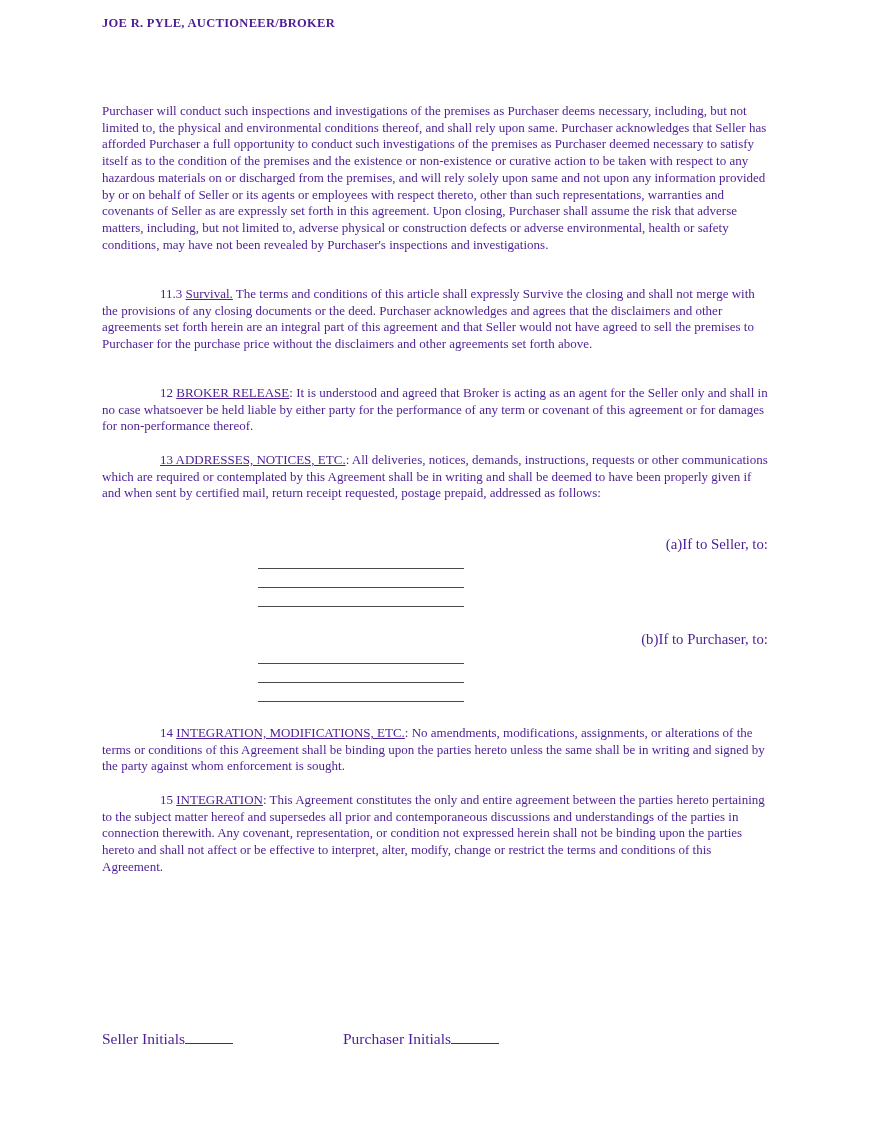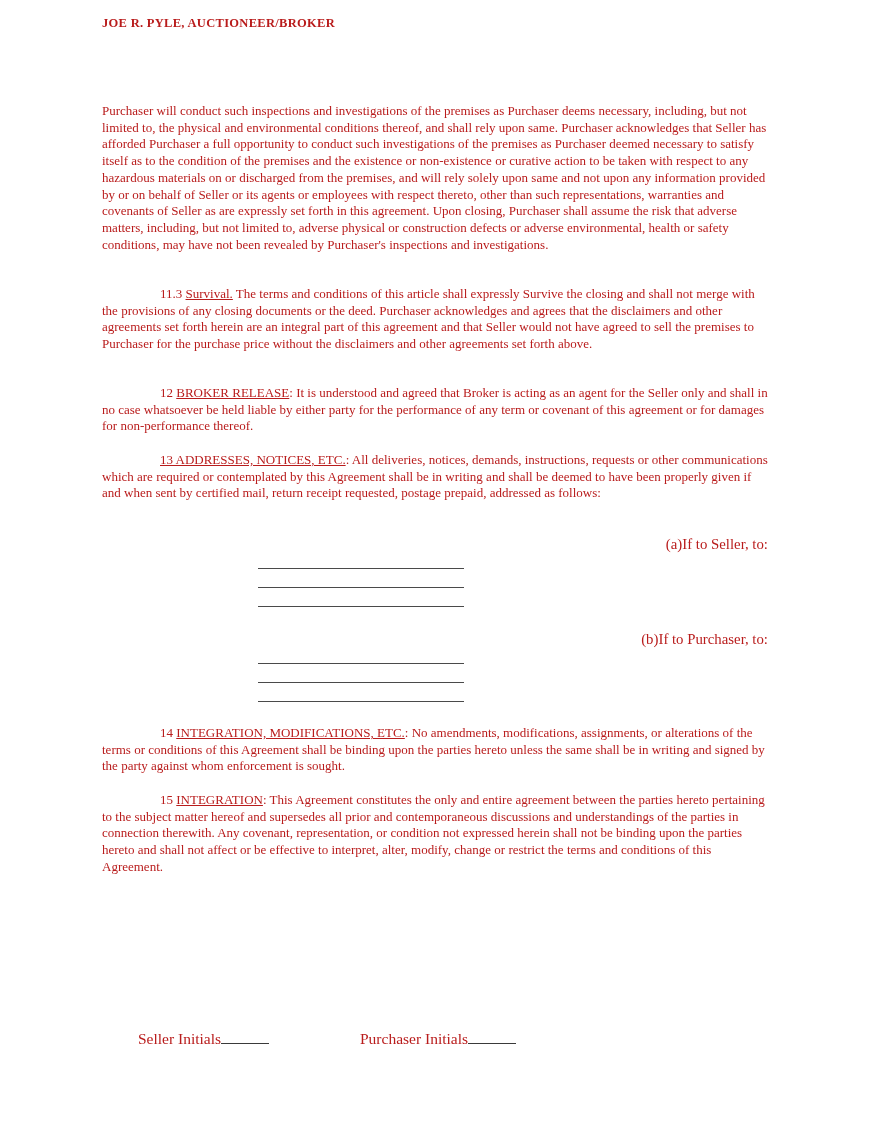--- a/index.html
+++ b/index.html
@@ -6,21 +6,21 @@
     margin: 0;
     padding: 0;
     background: #ffffff;
   }
   .page {
     position: relative;
     width: 877px;
     height: 1135px;
     background: #ffffff;
     font-family: "Liberation Serif", "DejaVu Serif", serif;
-    color: #b91c1c;
+    color: #4c1d95;
     overflow: hidden;
   }
   .doc-header {
     position: absolute;
     left: 102px;
     top: 16px;
     font-size: 12.5px;
     font-weight: bold;
     letter-spacing: 0.3px;
   }
@@ -70,25 +70,24 @@
     left: 102px;
     top: 1029px;
     width: 666px;
     height: 24px;
     font-size: 15.5px;
   }
   .footer-seller {
     position: absolute;
     left: 0;
     top: 0;
-    margin-left: 36px;
   }
   .footer-purchaser {
     position: absolute;
-    left: 258px;
+    left: 241px;
     top: 0;
   }
   .init-line {
     display: inline-block;
     width: 48px;
     height: 14px;
     border-bottom: 1px solid #3a3a3a;
   }
 </style>
 </head>

